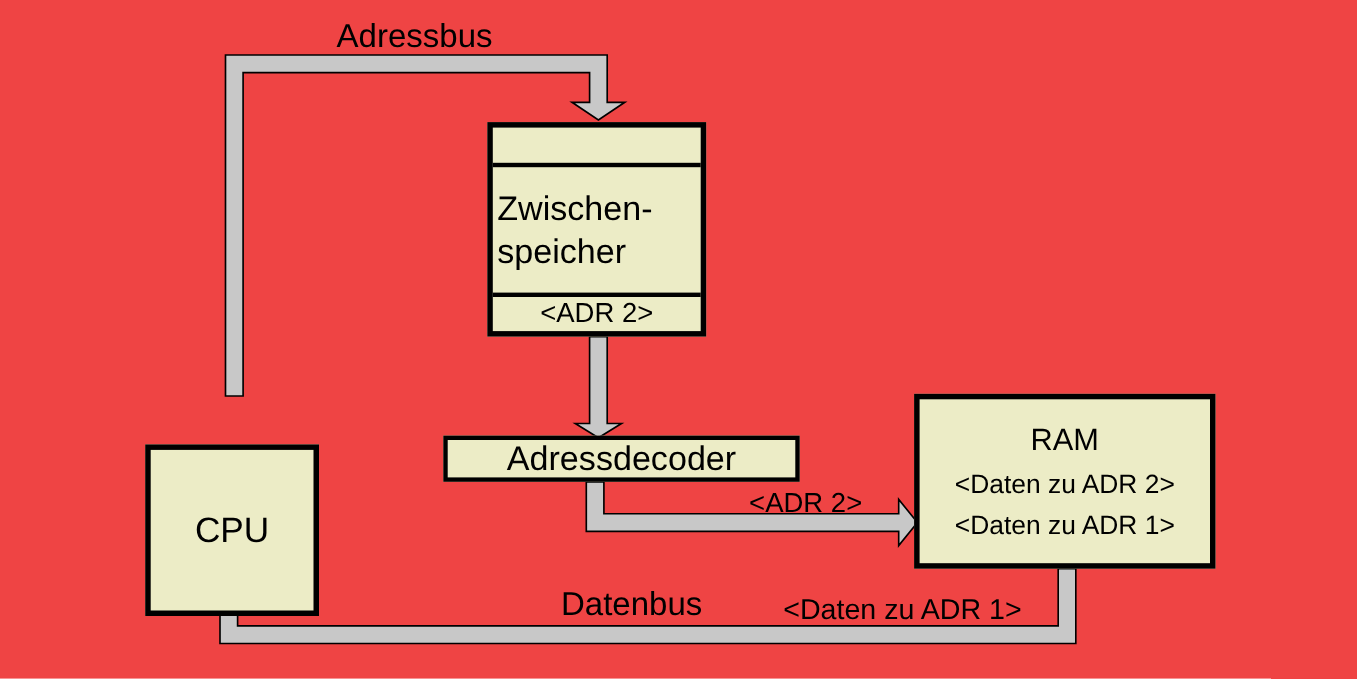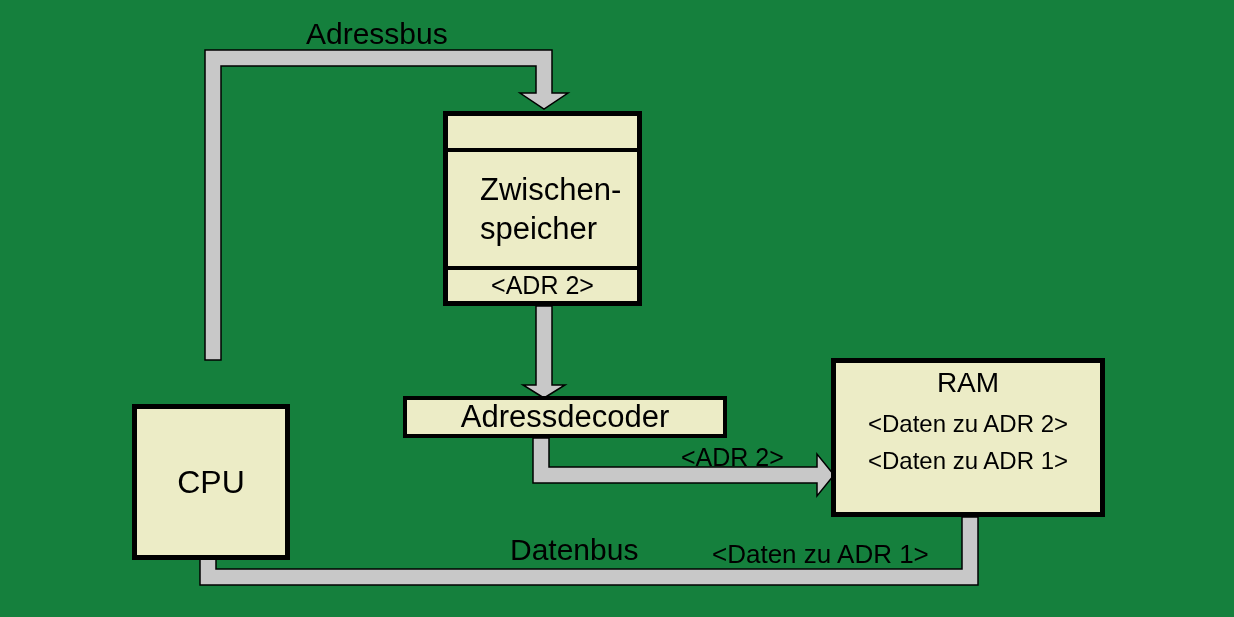--- a/index.html
+++ b/index.html
@@ -1,20 +1,20 @@
 <!DOCTYPE html>
 <html><head>
 <meta charset="utf-8">
 <style>
   html, body { margin: 0; padding: 0; background: #ffffff; }
   .canvas {
     position: relative;
     width: 1234px;
     height: 617px;
-    background: #15803d;
+    background: #ef4444;
     font-family: "Liberation Sans", sans-serif;
     color: #000000;
     overflow: hidden;
   }
   #bus-layer {
     position: absolute;
     left: 0; top: 0;
     width: 1234px; height: 617px;
   }
   #bus-layer polygon {
@@ -40,41 +40,41 @@
     display: flex; flex-direction: column;
   }
   .zs-top {
     height: 32px;
     border-bottom: 4px solid #000000;
     flex: 0 0 auto;
   }
   .zs-mid {
     flex: 1 1 auto;
     display: flex; flex-direction: column; justify-content: center;
-    padding-left: 32px;
+    padding-left: 4px;
     font-size: 31px;
     line-height: 39px;
   }
   .zs-bottom {
     height: 31px;
     border-top: 4px solid #000000;
     flex: 0 0 auto;
     display: flex; align-items: center; justify-content: center;
     font-size: 25px;
   }
   .decoder-box {
     left: 403px; top: 396px; width: 324px; height: 42px;
     border-width: 4px;
     display: flex; align-items: center; justify-content: center;
     font-size: 31px;
   }
   .ram-box {
     left: 831px; top: 358px; width: 274px; height: 159px;
     display: flex; flex-direction: column; align-items: center;
-    padding-top: 4px;
+    padding-top: 21px;
   }
   .ram-title {
     font-size: 28px;
     line-height: 32px;
   }
   .ram-entry {
     font-size: 24px;
     line-height: 37px;
   }
   .ram-entries { margin-top: 6px; text-align: center; }

